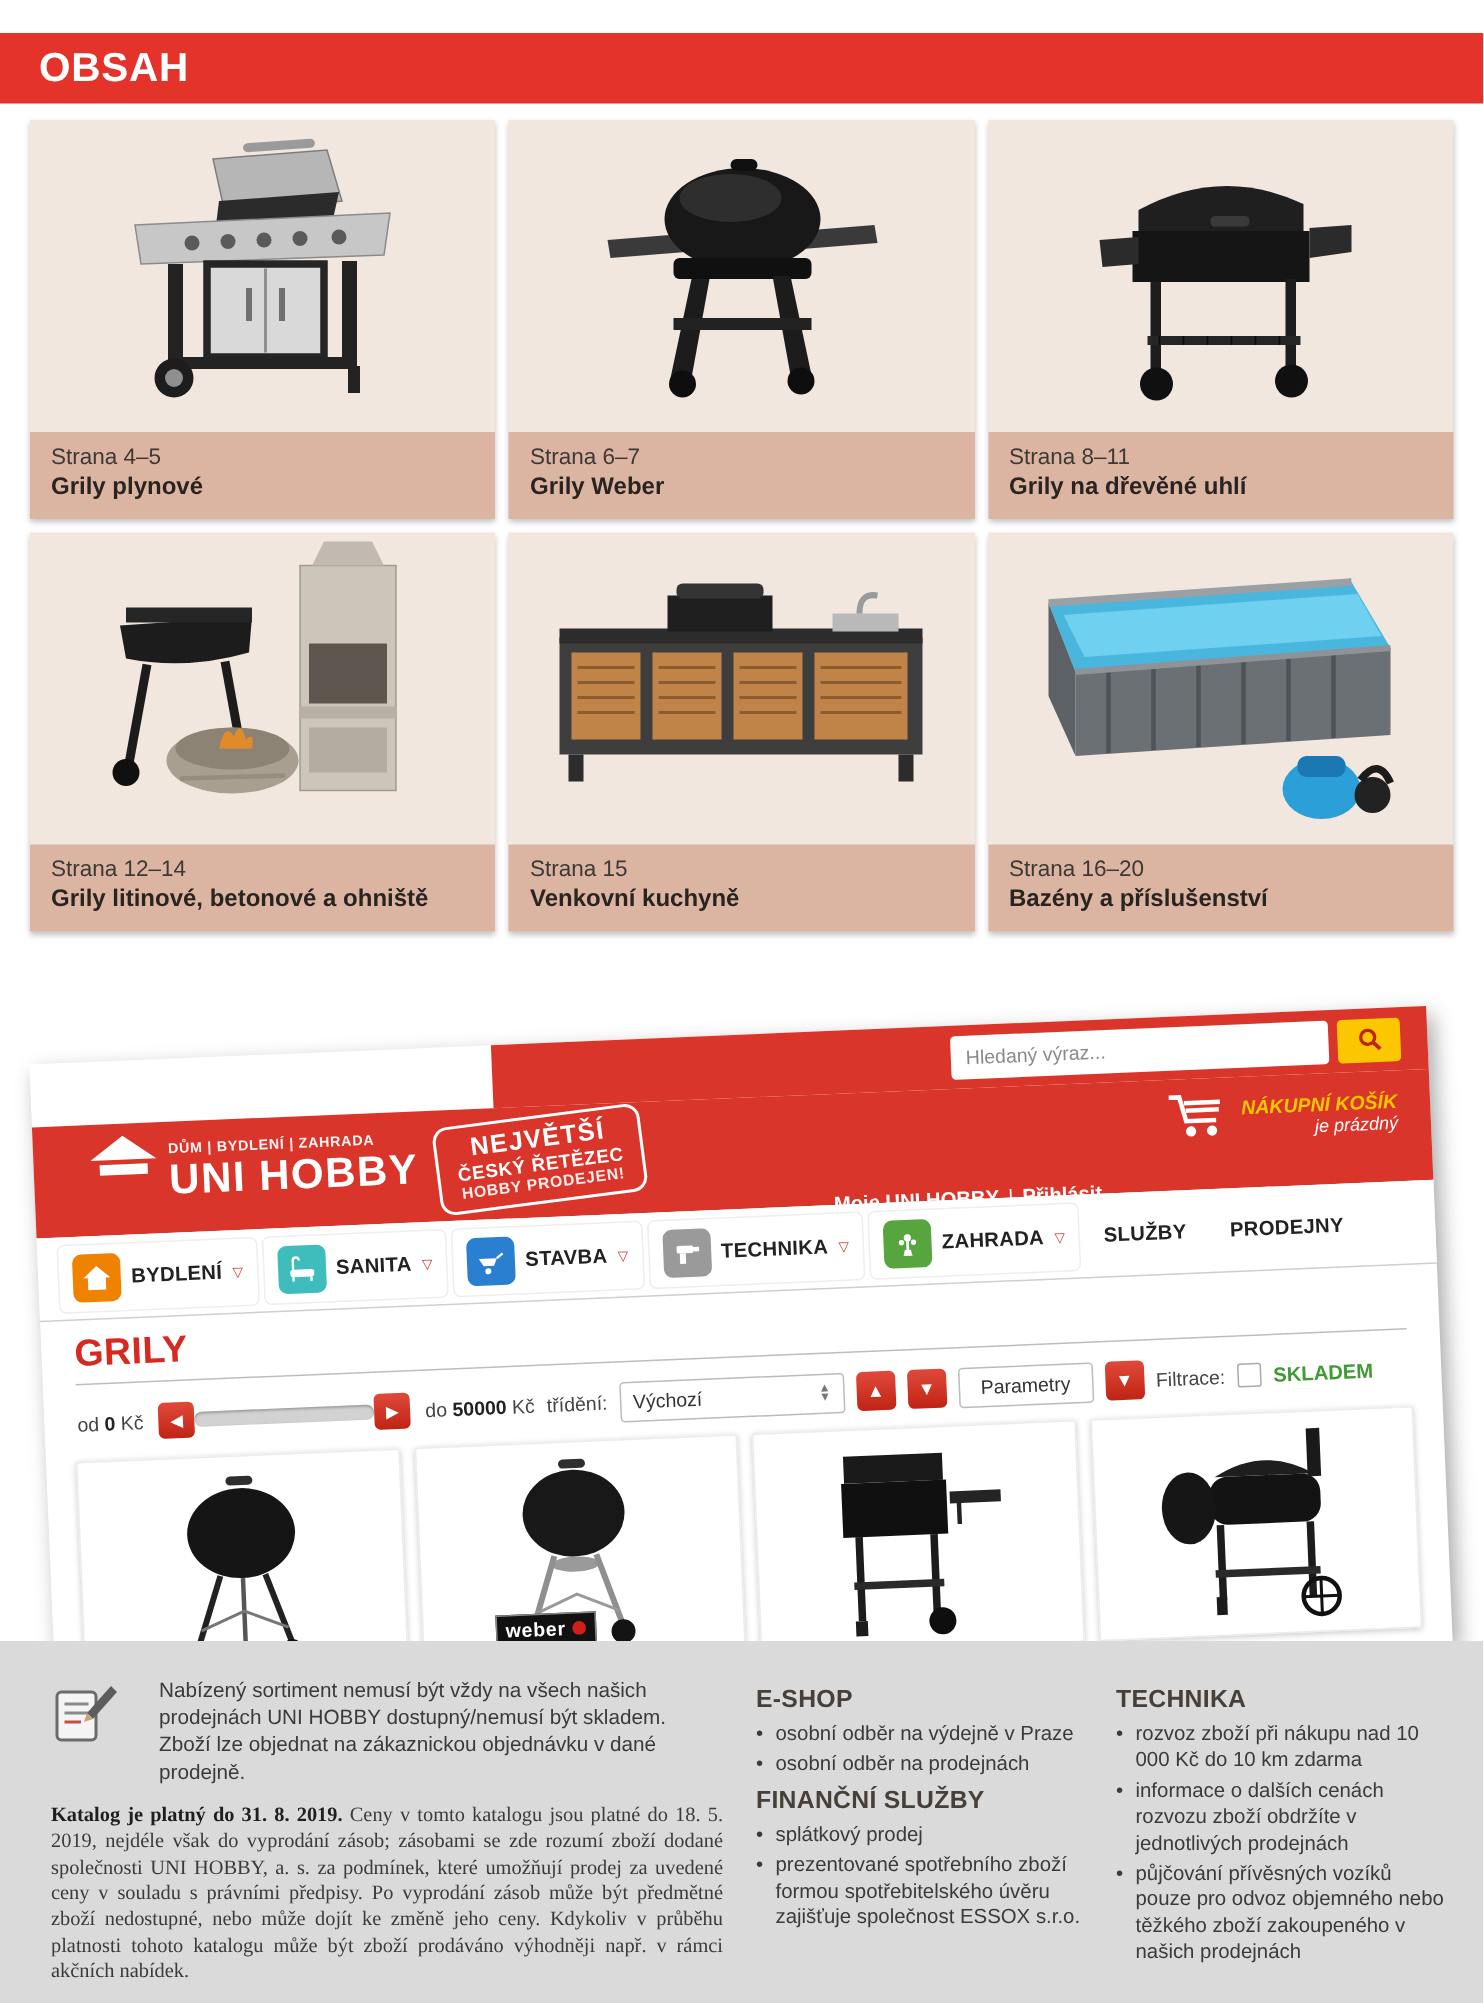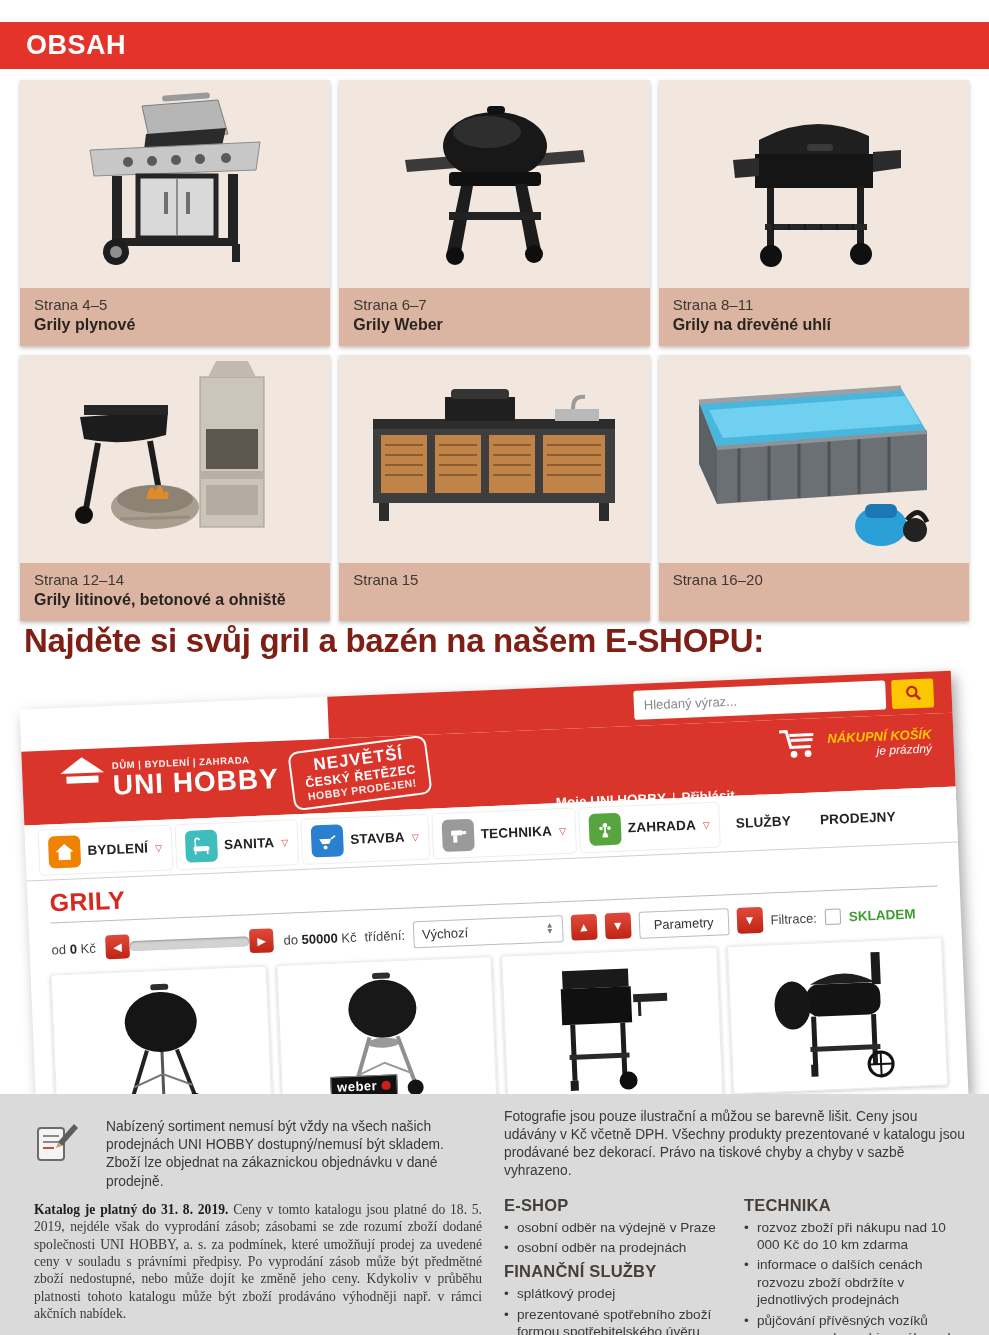--- a/index.html
+++ b/index.html
@@ -248,20 +248,21 @@
               <line x1="188" y1="96" x2="242" y2="96"></line>
               <line x1="188" y1="106" x2="242" y2="106"></line>
               <line x1="188" y1="116" x2="242" y2="116"></line>
           </g>
           <rect x="20" y="144" width="10" height="18" fill="#2c2c2c"></rect>
             <rect x="240" y="144" width="10" height="18" fill="#2c2c2c"></rect>
         </svg>
       </div>
       <div class="caption">
         <div class="pg">Strana 15</div>
+        <div class="tt">Venkovní kuchyně</div>
       </div>
     </div>
 
     <div class="tile">
       <div class="photo">
         <svg width="290" height="210" viewBox="0 0 290 210">
           <polygon points="30,48 232,34 258,78 48,94" fill="#49b6de"></polygon>
           <polygon points="40,56 236,42 252,70 54,84" fill="#6fd0ef"></polygon>
           <polygon points="30,48 48,94 48,150 30,110" fill="#5b6164"></polygon>
           <polygon points="48,94 258,78 258,136 48,150" fill="#6a7074"></polygon>
@@ -276,25 +277,25 @@
           <line x1="30" y1="48" x2="232" y2="34" stroke="#9aa0a3" stroke-width="5"></line>
           <line x1="48" y1="94" x2="258" y2="78" stroke="#8d9396" stroke-width="4"></line>
           <ellipse cx="212" cy="172" rx="26" ry="20" fill="#2a9fd8"></ellipse>
           <rect x="196" y="150" width="32" height="14" rx="6" fill="#1b78b4"></rect>
           <circle cx="246" cy="176" r="12" fill="#222222"></circle>
           <path d="M238 166 Q250 150 258 168" stroke="#1b1b1b" stroke-width="5" fill="none"></path>
         </svg>
       </div>
       <div class="caption">
         <div class="pg">Strana 16–20</div>
+        <div class="tt">Bazény a příslušenství</div>
       </div>
     </div>
   </div>
 
-  <div class="headline">Najděte si svůj gril a bazén na našem E-SHOPU:</div>
 
   <div class="eshop">
 
     <div class="es-top">
       <div class="redpart"></div>
       <input class="es-search" type="text" placeholder="Hledaný výraz..." style="">
       <button class="es-search-btn">
         <span>
           <svg viewBox="0 0 20 20">
               <circle cx="8.5" cy="8.5" r="5.5" fill="none" stroke="#c02313" stroke-width="2.6"></circle>
@@ -515,21 +516,20 @@
         <span class="fbicon">f</span>
         <span class="fbtxt">
           <div class="f1">Přidejte se k nám!</div>
           <div class="f2">www.facebook.com/unihobby.cz</div>
         </span>
       </span>
     </div>
   </div>
 
   <div class="foot-right">
-    <p class="fr-note">Fotografie jsou pouze ilustrační a můžou se barevně lišit. Ceny jsou udávány v Kč včetně DPH. Všechny produkty prezentované v katalogu jsou prodávané bez dekorací. Právo na tiskové chyby a chyby v sazbě vyhrazeno.</p>
     <div class="fr-cols">
       <div class="fr-col">
         <div class="fr-h">E-SHOP</div>
         <ul class="fr-ul">
           <li>osobní odběr na výdejně v Praze</li>
           <li>osobní odběr na prodejnách</li>
         </ul>
         <div class="fr-h">FINANČNÍ SLUŽBY</div>
         <ul class="fr-ul">
           <li>splátkový prodej</li>

